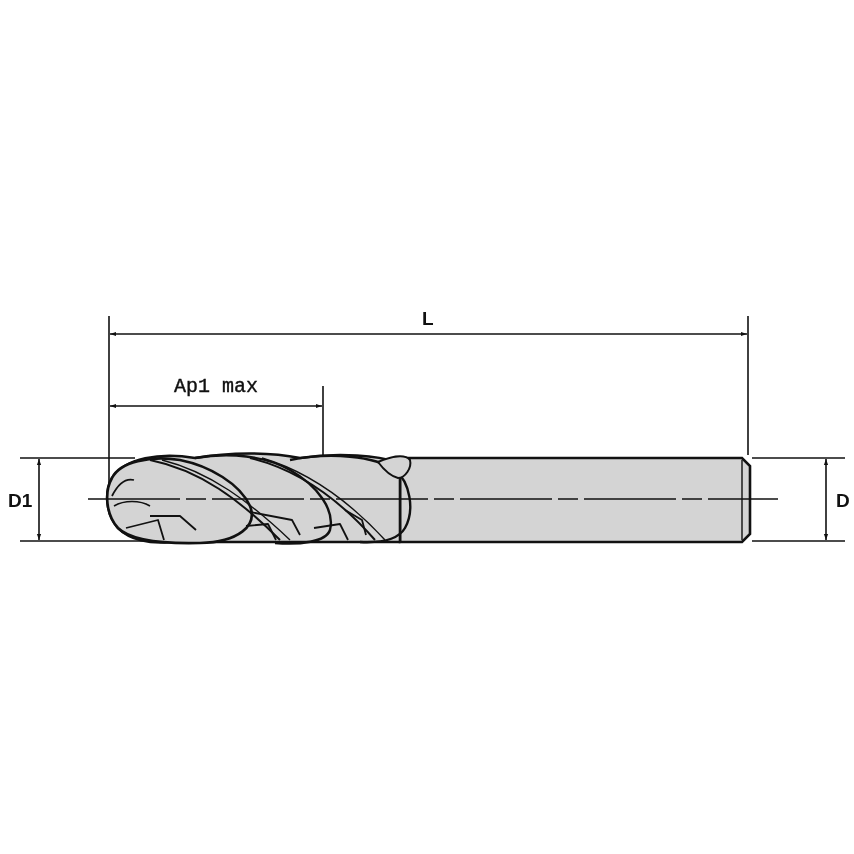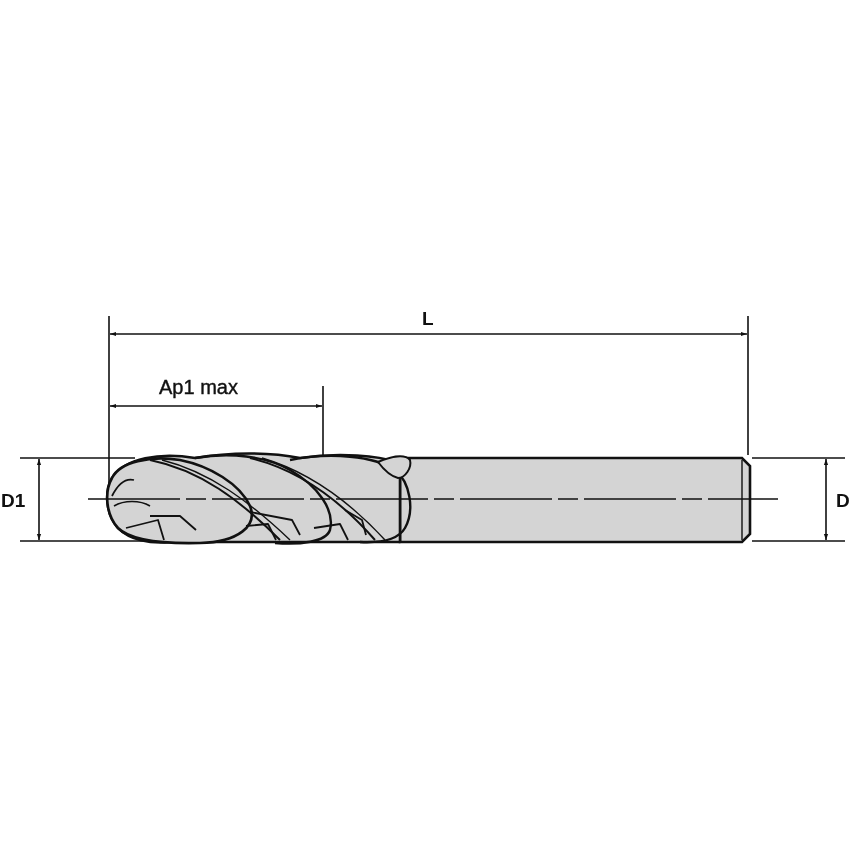--- a/index.html
+++ b/index.html
@@ -64,15 +64,15 @@
     <path d="M345,510 L362,520 L366,535" fill="none" stroke-width="1.8"></path>
 
     <path d="M112,496 C118,484 126,478 134,480" fill="none" stroke-width="1.8"></path>
     <path d="M114,506 C124,500 140,500 150,506" fill="none" stroke-width="1.6"></path>
   </g>
 
   <line x1="88" y1="499" x2="778" y2="499" stroke="#111" stroke-width="1.5" stroke-dasharray="92 6 20 6"></line>
 </svg>
 
 <div class="lbl" style="left:422px; top:309px;">L</div>
-<div class="lbl lbl-ap" style="left:159px; top:377px;">Ap1 max</div>
-<div class="lbl" style="left:1px; top:491px;">D1</div>
+<div class="lbl lbl-ap" style="left:174px; top:377px;font-family:Liberation Mono, monospace;">Ap1 max</div>
+<div class="lbl" style="left:8px; top:491px;">D1</div>
 <div class="lbl" style="left:836px; top:491px;">D</div>
 
 </body></html>

